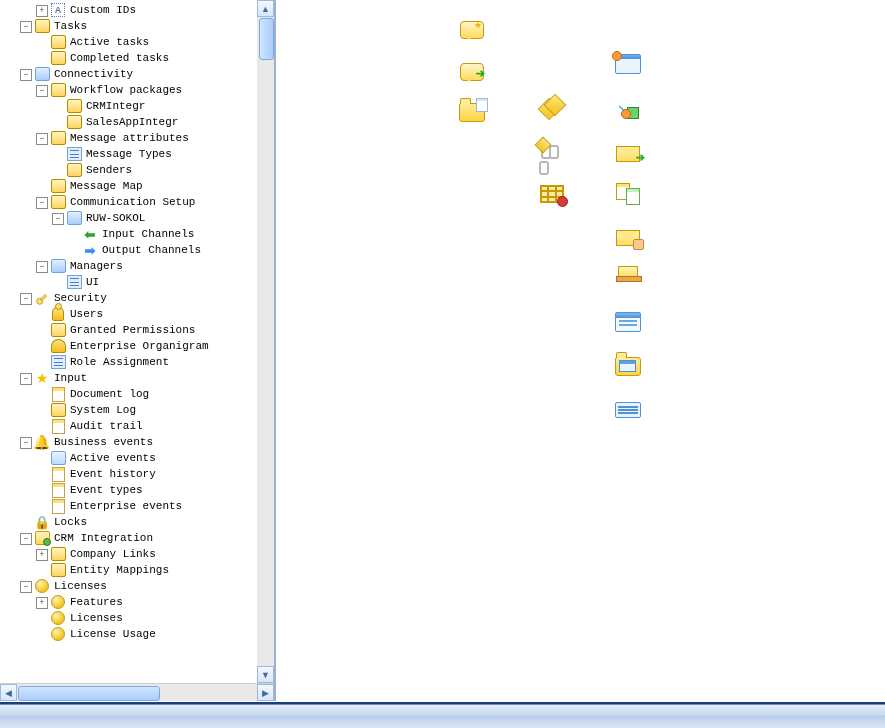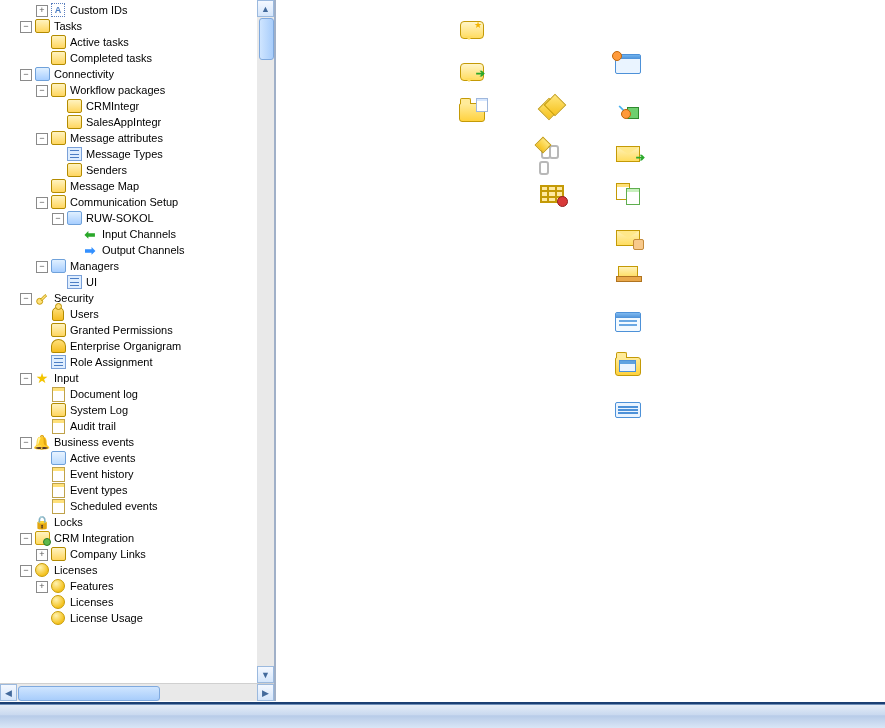--- a/index.html
+++ b/index.html
@@ -63,20 +63,21 @@
   .node-icon {
     width: 16px; height: 16px;
     flex:0 0 auto;
     display: inline-flex;
     align-items: center;
     justify-content: center;
     margin-right: 3px;
   }
   .node-label {
     padding-left: 1px;
+    font-family: Liberation Mono, monospace;
   }
 
   
   .ico-generic { width:13px;height:12px;border:1px solid #b38b00;background:linear-gradient(#fff3c0,#ffd65f);border-radius:2px; }
   .ico-folder  { width:14px;height:10px;border:1px solid #b38b00;background:linear-gradient(#ffe88a,#ffcf3e);border-radius:1px 2px 2px 2px;position:relative;top:1px; }
   .ico-folder::before{content:"";position:absolute;top:-4px;left:0;width:6px;height:3px;background:#ffe88a;border:1px solid #b38b00;border-bottom:none;border-radius:1px 1px 0 0;}
   .ico-people  { width:13px;height:12px;border-radius:50% 50% 2px 2px;background:linear-gradient(#ffe07a,#f5bd20);border:1px solid #b38b00; }
   .ico-key     { }
   .ico-key svg { display:block; }
   .ico-star    { color:#f3c400; font-size:14px; line-height:14px; }
@@ -531,21 +532,21 @@
             </span>
           <span class="node-label">Event types</span>
         </div>
         <div class="tree-row">
           <span class="indent"></span>
             <span class="indent"></span>
             <span class="toggle-empty"></span>
           <span class="node-icon">
               <span class="ico-doc"></span>
             </span>
-          <span class="node-label">Scheduled events</span>
+          <span class="node-label">Enterprise events</span>
         </div>
 
         <div class="tree-row">
           <span class="indent"></span>
             <span class="toggle-empty"></span>
           <span class="node-icon ico-lock">🔒</span>
           <span class="node-label">Locks</span>
         </div>
 
         <div class="tree-row">
@@ -557,20 +558,29 @@
           <span class="node-label">CRM Integration</span>
         </div>
         <div class="tree-row">
           <span class="indent"></span>
             <span class="indent"></span>
           <span class="toggle">+</span>
           <span class="node-icon">
               <span class="ico-generic"></span>
             </span>
           <span class="node-label">Company Links</span>
+        </div>
+        <div class="tree-row">
+          <span class="indent"></span>
+            <span class="indent"></span>
+            <span class="toggle-empty"></span>
+          <span class="node-icon">
+              <span class="ico-generic"></span>
+            </span>
+          <span class="node-label">Entity Mappings</span>
         </div>
 
         <div class="tree-row">
           <span class="indent"></span>
           <span class="toggle">−</span>
           <span class="node-icon">
               <span class="ico-badge"></span>
             </span>
           <span class="node-label">Licenses</span>
         </div>

